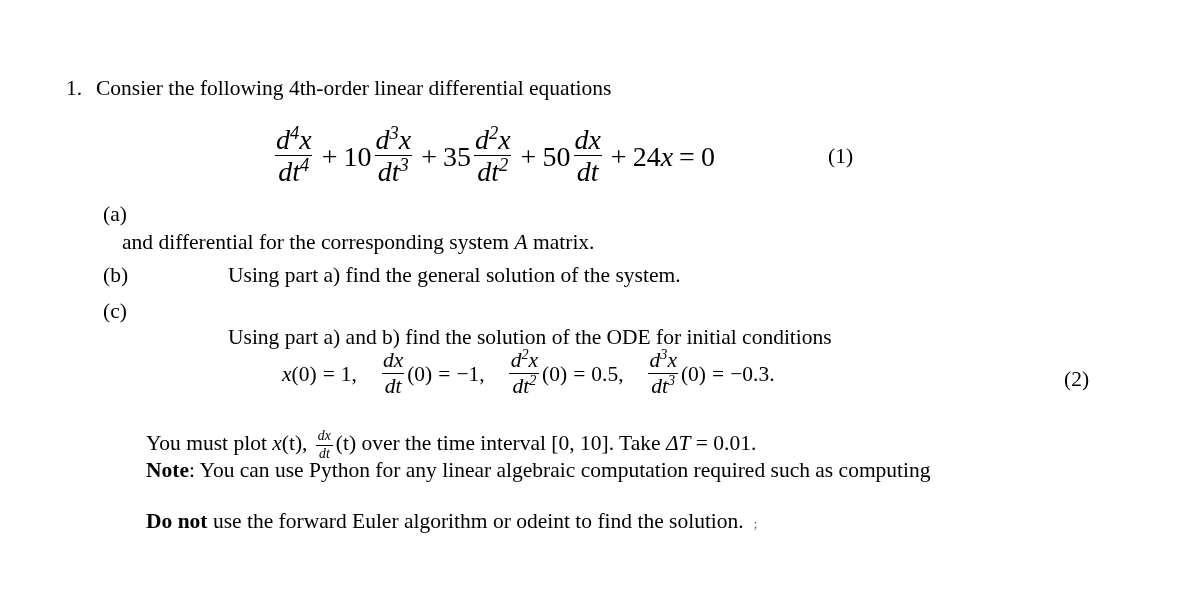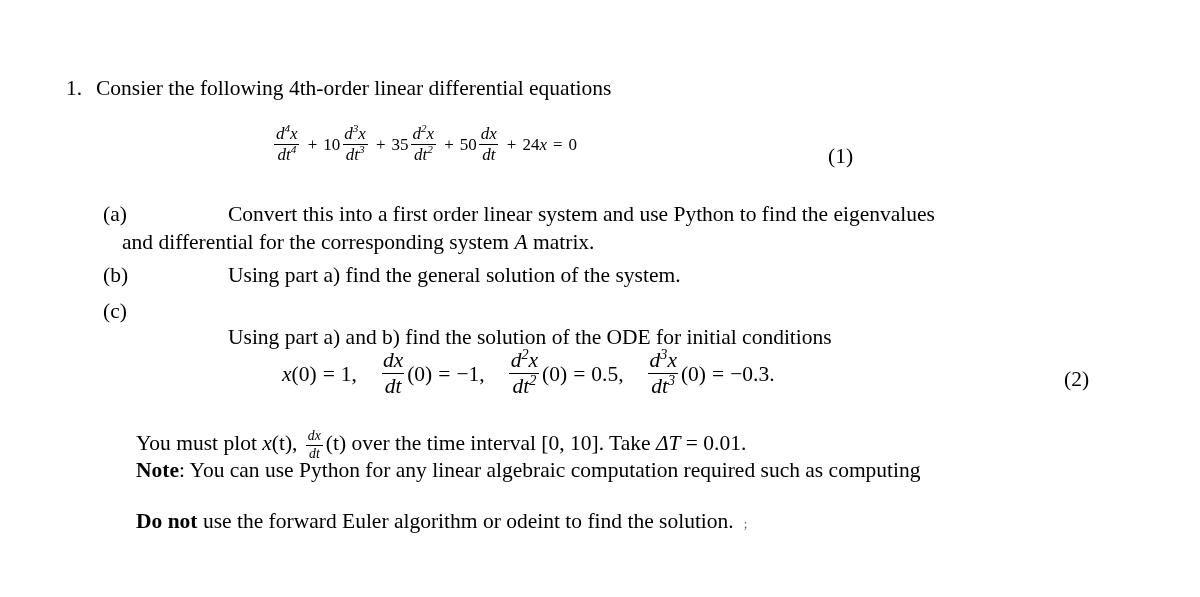--- a/index.html
+++ b/index.html
@@ -46,21 +46,21 @@
     top: 126px;
     width: 1200px;
     height: 60px;
   }
   .eq1-body {
     position: absolute;
     left: 272px;
     top: 0;
     display: flex;
     align-items: center;
-    font-size: 17px;
+    font-size: 28px;
   }
   .eq-num-1 {
     position: absolute;
     left: 828px;
     top: 18px;
     font-size: 21.5px;
   }
 
   
   .frac {
@@ -131,21 +131,21 @@
     position: absolute;
     left: 1064px;
     top: 17px;
     font-size: 21.5px;
   }
   .ic-gap { display: inline-block; width: 22px; }
 
   
   .closing {
     position: absolute;
-    left: 136px;
+    left: 146px;
     font-size: 21.5px;
     line-height: 1.33;
     white-space: nowrap;
   }
   .cl1 { top: 429px; }
   .cl2 { top: 456px; }
   .cl3 { top: 481px; }
   .cl4 { top: 507px; }
 
   .trailing-mark {
@@ -202,21 +202,20 @@
       <span>24</span>
       <span class="mathit">x</span>
       <span class="op">=</span>
       <span>0</span>
     </div>
 
     <div class="eq-num-1">(1)</div>
   </div>
 
   <div class="part part-label part-a-label">(a)</div>
-  <div class="part part-body part-a-line1">Convert this into a first order linear system and use Python to find the eigenvalues</div>
   <div class="part part-cont part-a-line2">
     <span>and differential for the corresponding system </span><span class="it">A</span><span> matrix.</span>
   </div>
 
   <div class="part part-label part-b-label">(b)</div>
   <div class="part part-body part-b-line">Using part a) find the general solution of the system.</div>
 
   <div class="part part-label part-c-label">(c)</div>
   <div class="part part-body part-c-line">Using part a) and b) find the solution of the ODE for initial conditions</div>
 

